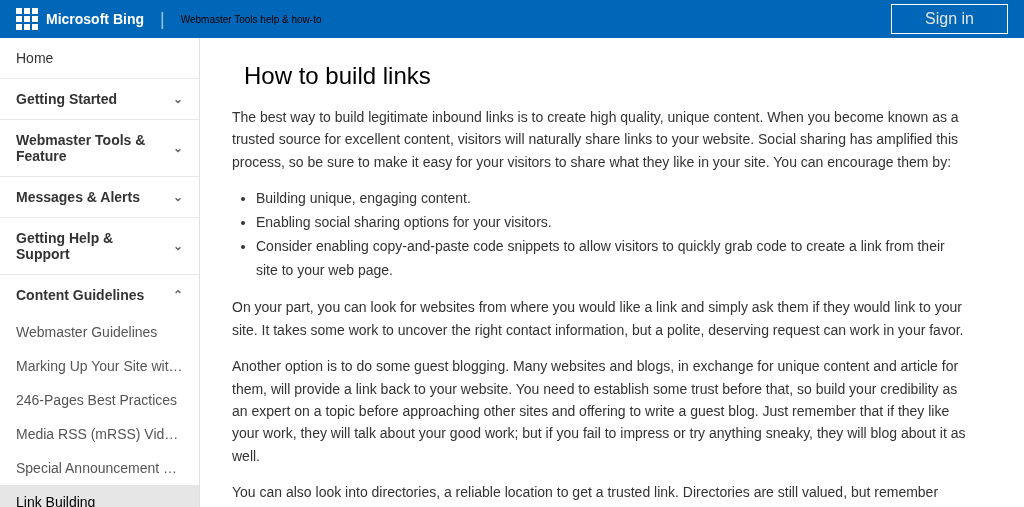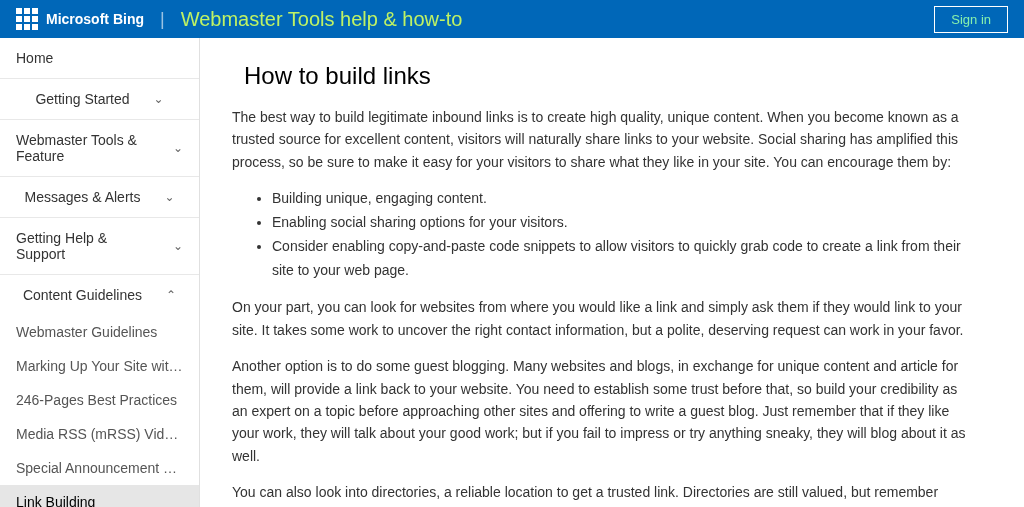--- a/index.html
+++ b/index.html
@@ -39,30 +39,30 @@
       width: 6px;
       height: 6px;
     }
     .header-divider {
       color: rgba(255,255,255,0.6);
       margin: 0 6px;
       font-size: 18px;
       font-weight: 300;
     }
     .header-title {
-      font-size: 20px;
-      color: #bef264;
+      font-size: 10px;
+      color: #000000;
       font-weight: 400;
     }
     .sign-in-btn {
       border: 1px solid #fff;
       background: transparent;
-      color: #86efac;
-      padding: 5px 16px;
-      font-size: 13px;
+      color: #e5e5e5;
+      padding: 5px 33px;
+      font-size: 16px;
       cursor: pointer;
       font-family: 'Segoe UI', Arial, sans-serif;
     }
 
     
     .layout {
       display: flex;
       min-height: calc(100vh - 44px);
     }
 
@@ -82,24 +82,24 @@
       cursor: pointer;
       display: block;
       border-bottom: 1px solid #e8e8e8;
     }
     .sidebar-section {
       border-bottom: 1px solid #e8e8e8;
     }
     .sidebar-section-header {
       display: flex;
       align-items: center;
-      justify-content: center;
+      justify-content: space-between;
       padding: 12px 16px;
       cursor: pointer;
-      font-weight: 400;
+      font-weight: 700;
       font-size: 14px;
       color: #333;
       gap: 24px;
     }
     .chevron {
       font-size: 12px;
       color: #666;
     }
     .sidebar-sub-item {
       padding: 9px 16px;
@@ -131,21 +131,21 @@
       margin-bottom: 16px;
       margin-left: 12px;
     }
     .main-content p {
       font-size: 14px;
       line-height: 1.6;
       color: #333;
       margin-bottom: 14px;
     }
     .main-content ul {
-      margin: 0 0 14px 40px;
+      margin: 0 0 14px 24px;
     }
     .main-content ul li {
       font-size: 14px;
       line-height: 1.7;
       color: #333;
     }
 
     
     .sidebar::-webkit-scrollbar { width: 6px; }
     .sidebar::-webkit-scrollbar-track { background: #f1f1f1; }

